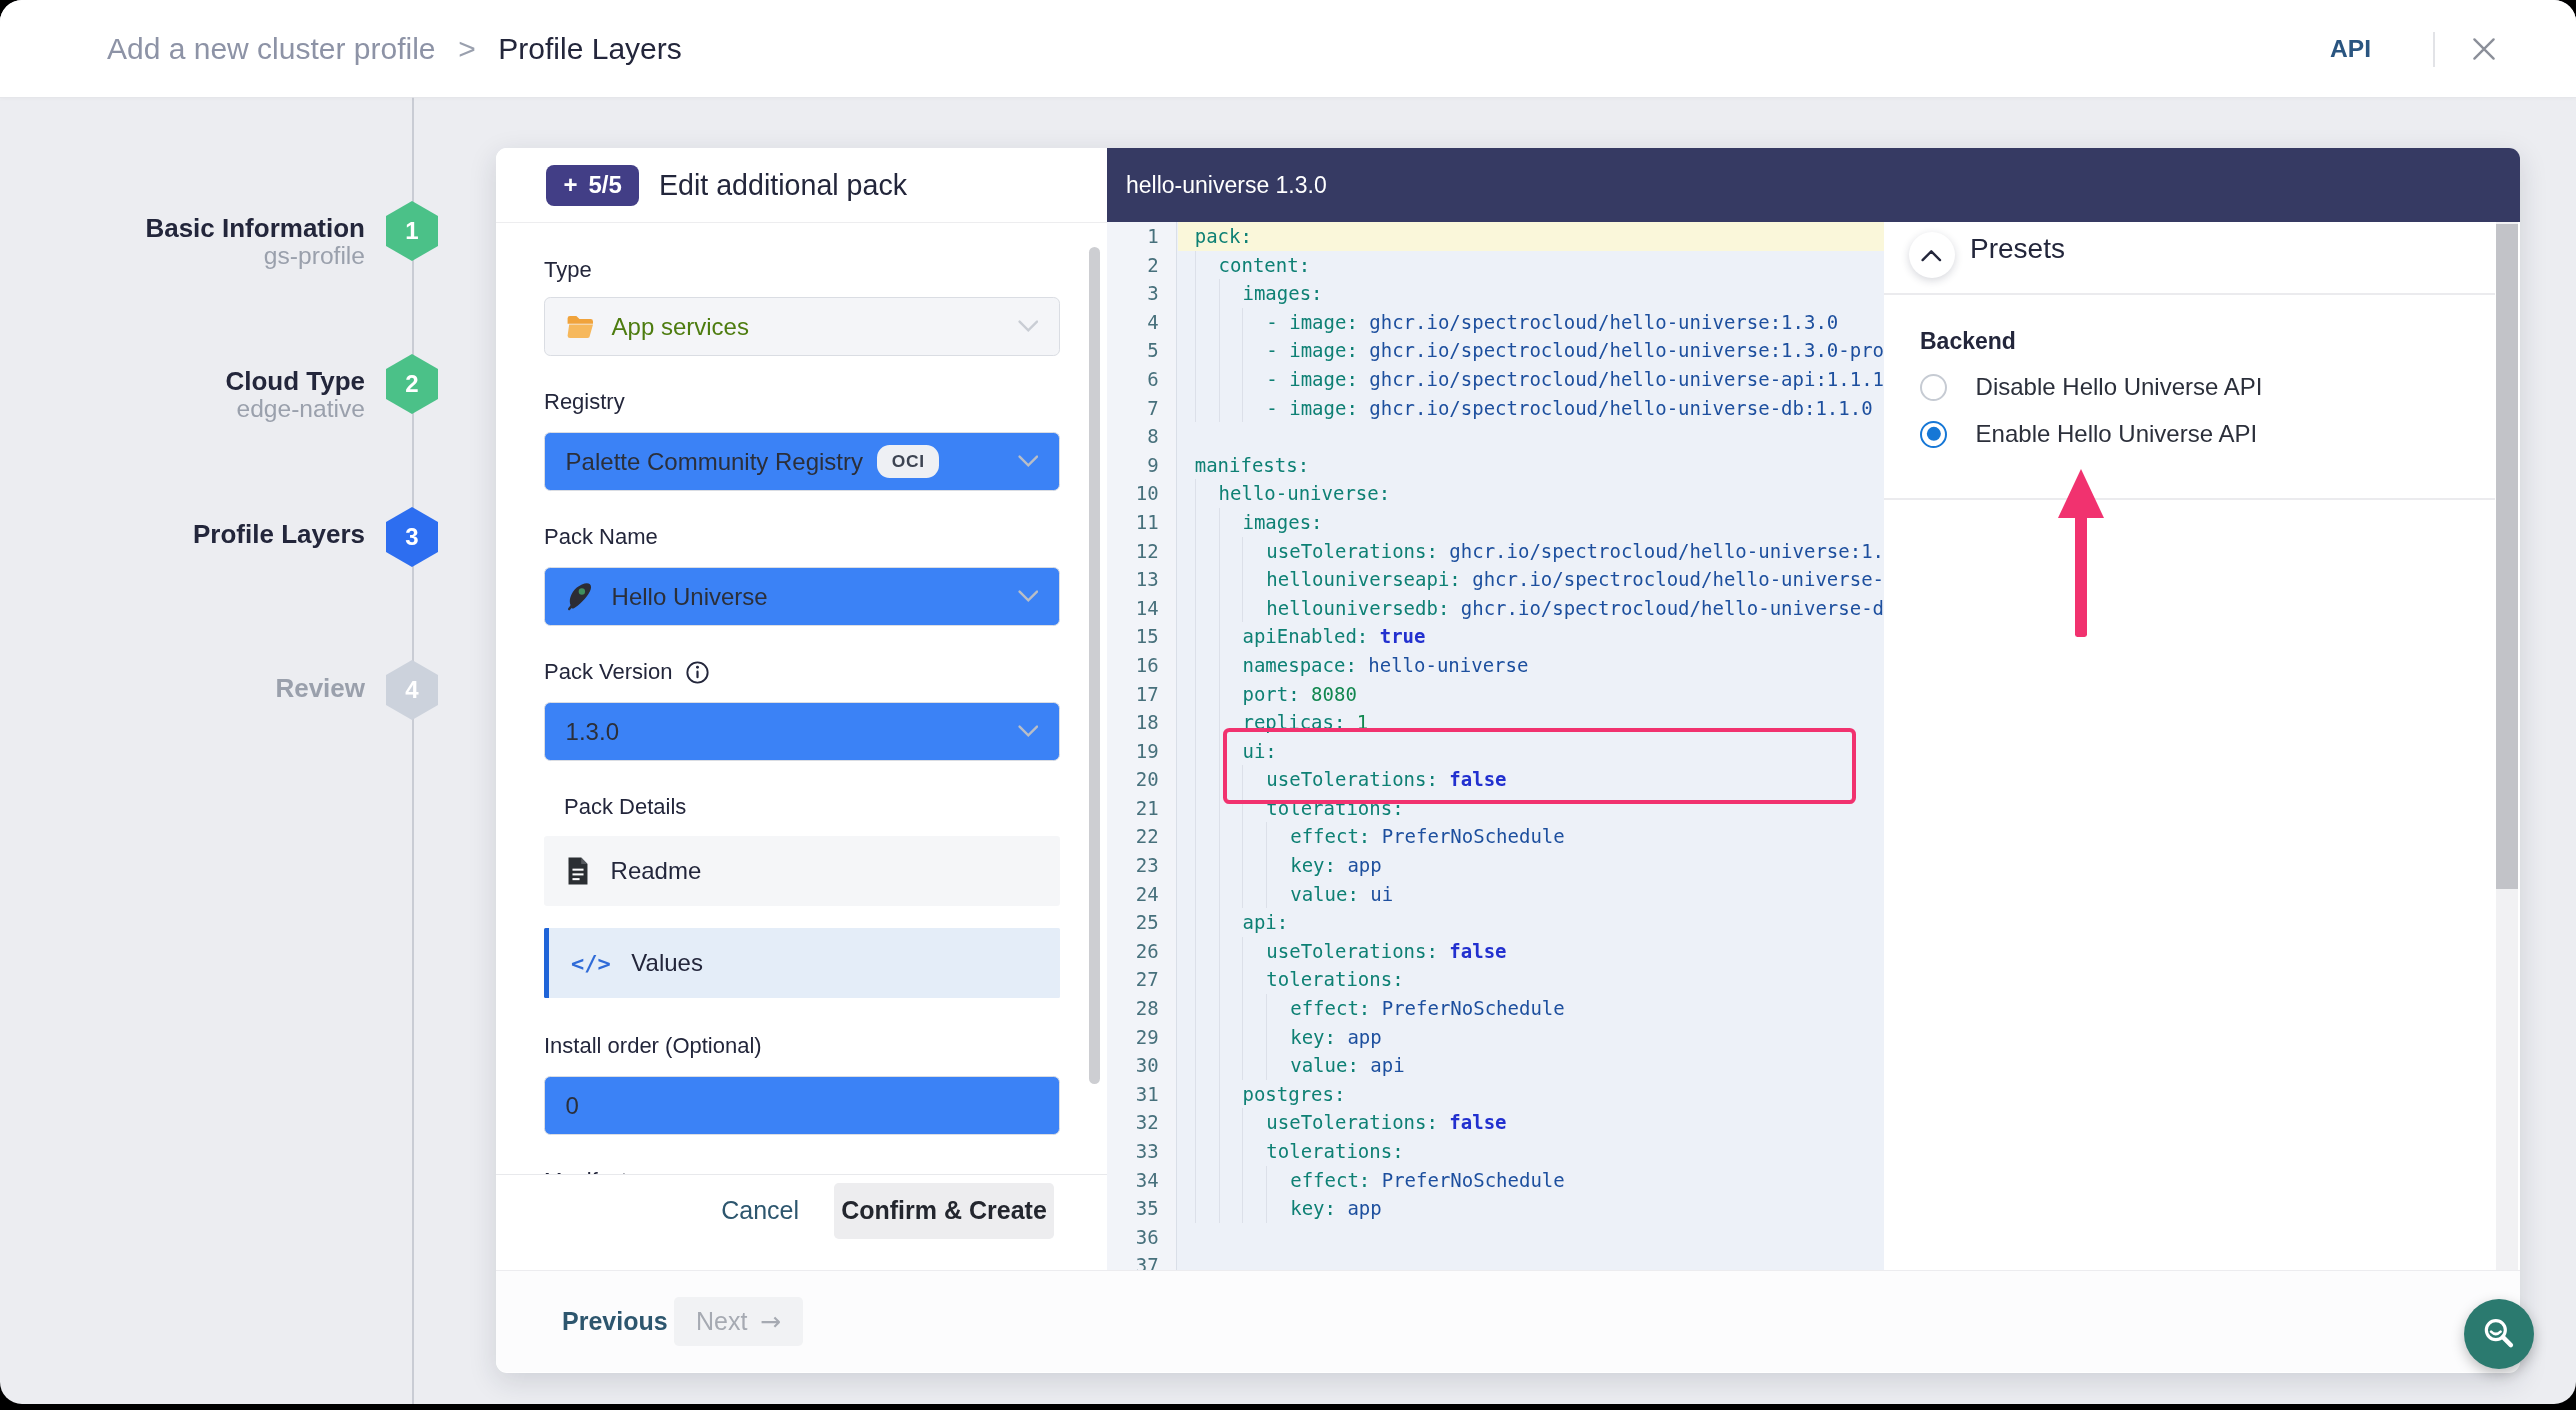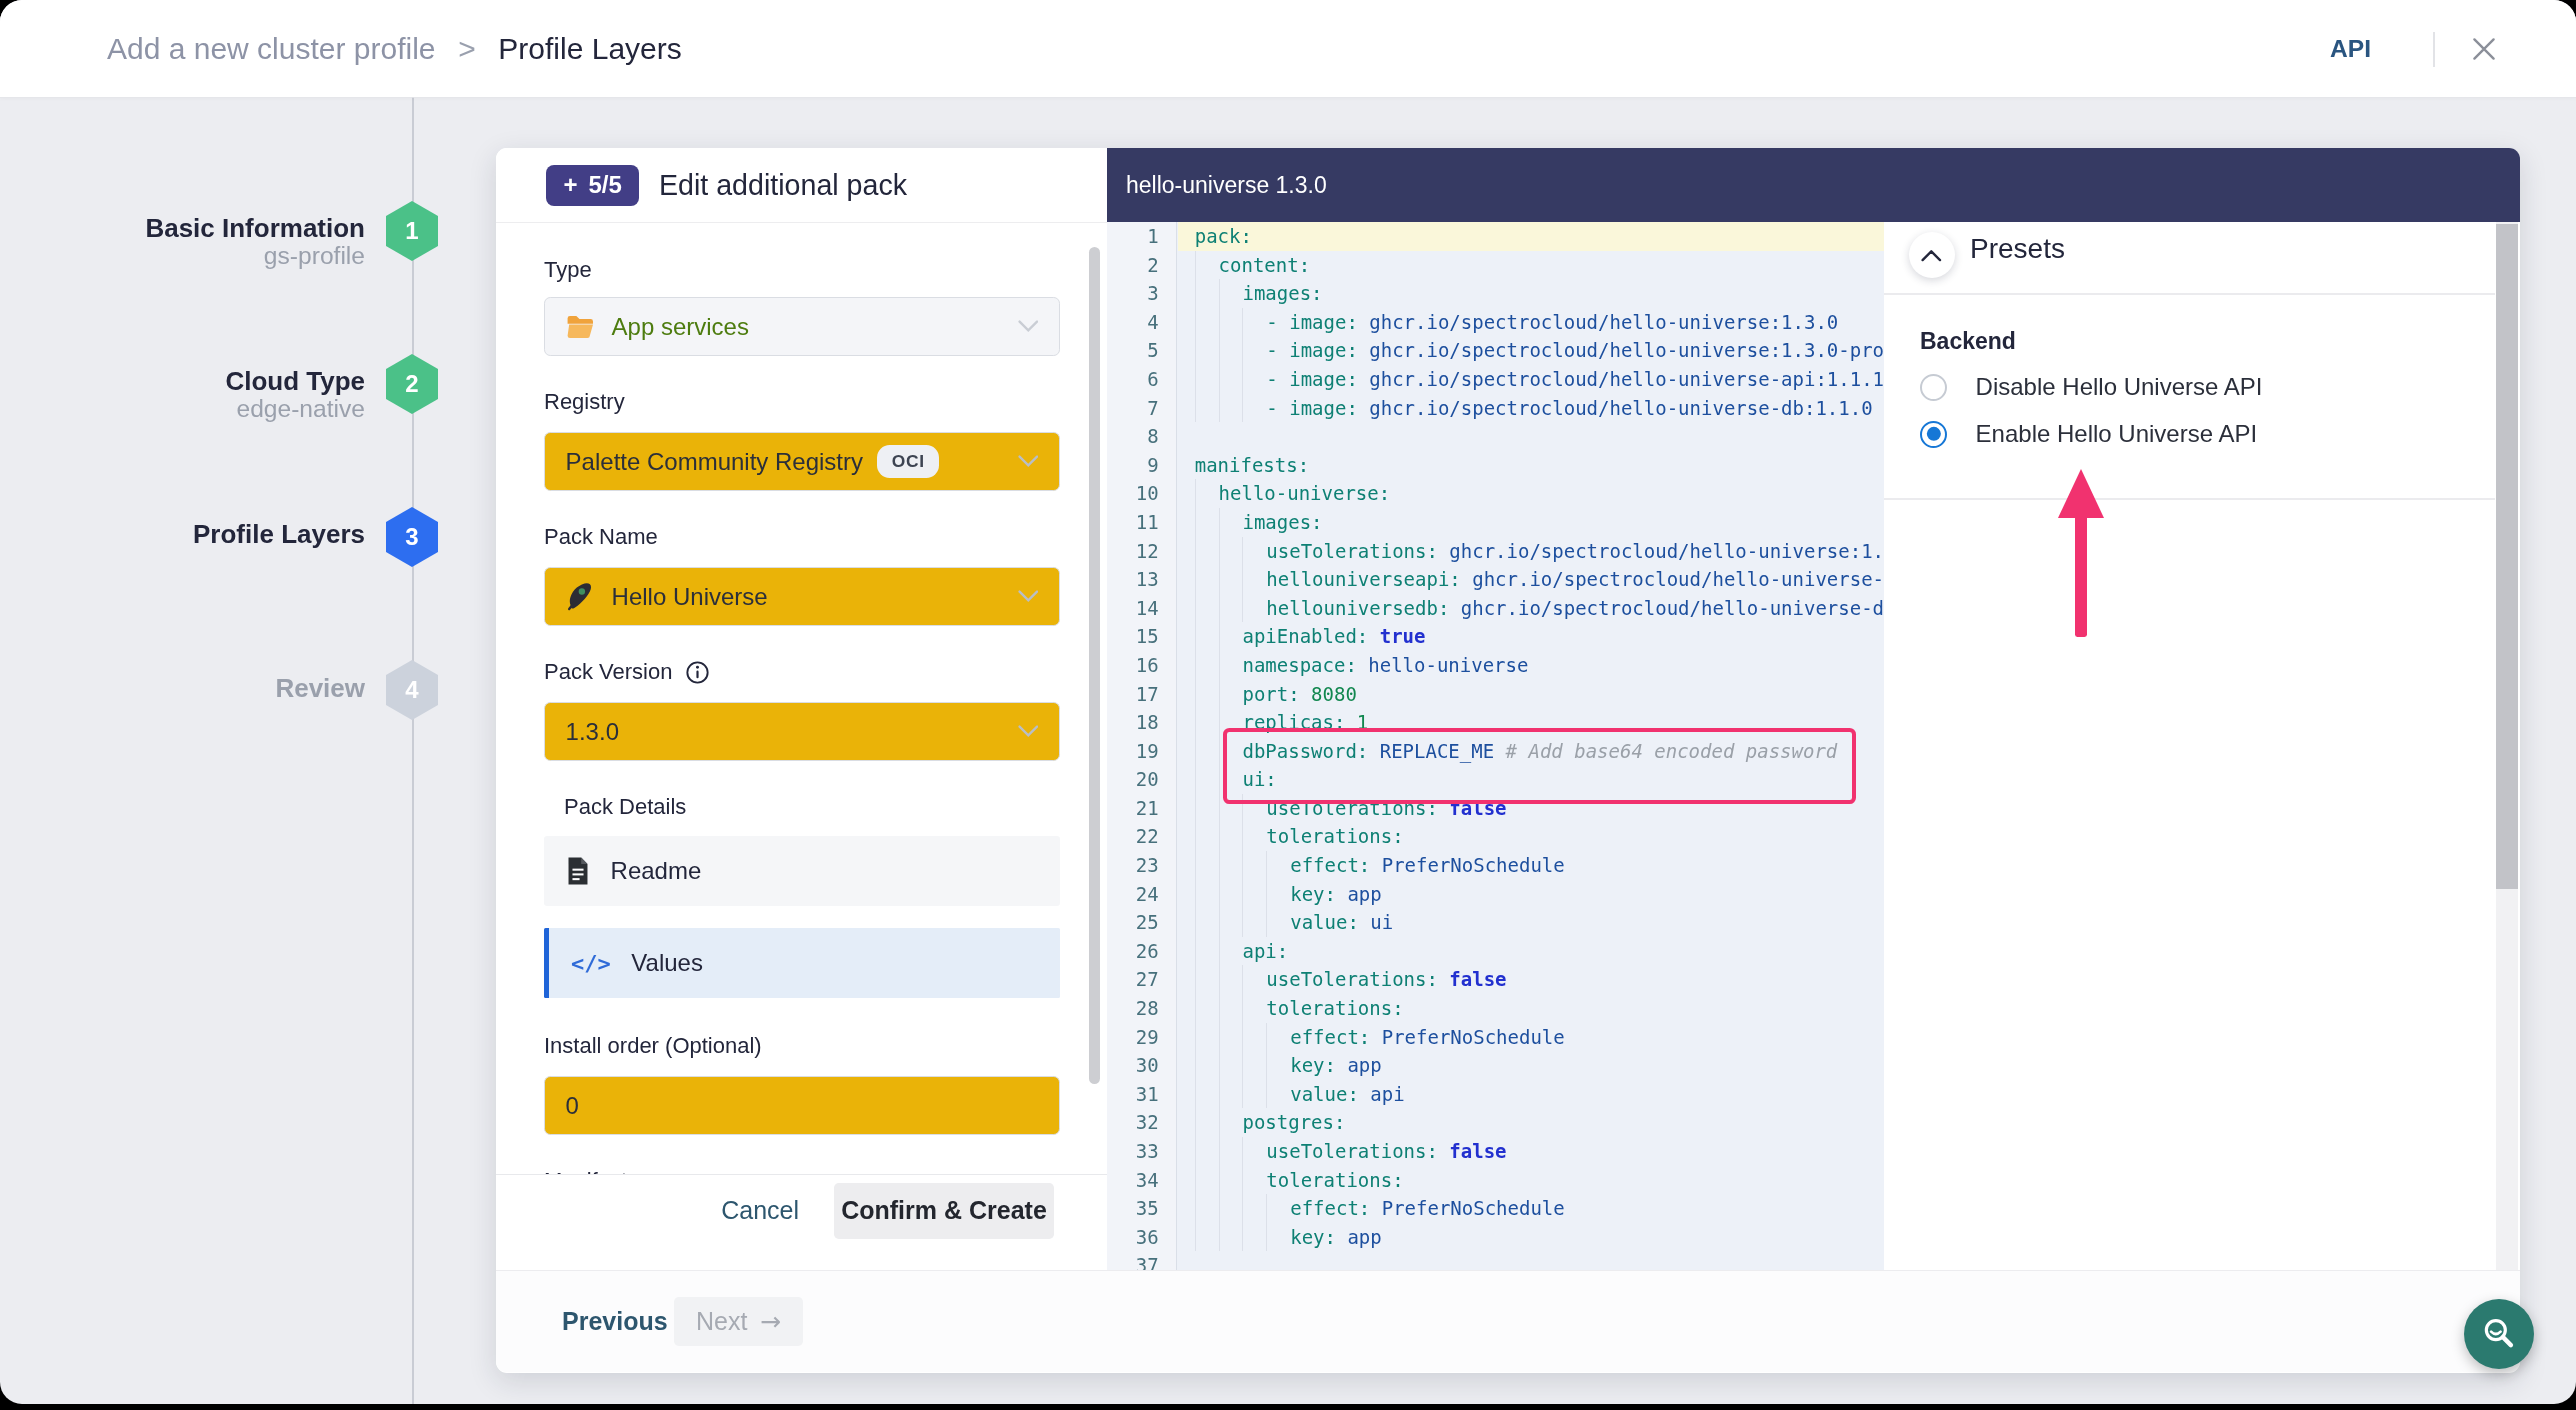--- a/index.html
+++ b/index.html
@@ -38,21 +38,21 @@
 
   
   .form-header{position:absolute;left:0;top:0;width:611px;height:74px;background:#fff;
     border-bottom:1.6px solid #ededef;border-top-left-radius:11px;}
   .pack-badge{position:absolute;left:50px;top:16.7px;height:41px;background:var(--badge);color:#fff;
     border-radius:8px;display:flex;align-items:center;padding:0 17.4px;font-size:24px;font-weight:600;gap:11px;}
   .form-title{position:absolute;left:163px;top:0;height:74px;line-height:74px;font-size:28.6px;
     font-weight:500;color:#23263b;}
   .f-label{position:absolute;left:48px;font-size:22px;font-weight:500;color:#23263b;}
   .field{position:absolute;left:48px;width:516px;height:59px;border:1.6px solid #dadde3;border-radius:6.3px;
-    background:#eab308;box-sizing:border-box;display:flex;align-items:center;padding:0 20.6px;
+    background:#3b82f6;box-sizing:border-box;display:flex;align-items:center;padding:0 20.6px;
     font-size:24px;color:#2b2f3a;cursor:pointer;}
   .field .chev{margin-left:auto;}
   .field.disabled{background:#f4f5f8;color:#4d7c0f;cursor:default;}
   .pill{margin-left:14.3px;background:#eef0f4;border-radius:12.7px;padding:5.6px 14.3px;font-size:17.4px;
     font-weight:600;letter-spacing:0.8px;color:#3d4452;}
   .detail-row{position:absolute;left:48px;width:516px;height:70px;display:flex;align-items:center;
     gap:20.6px;padding-left:22px;box-sizing:border-box;font-size:24px;font-weight:500;color:#23263b;cursor:pointer;}
   .detail-row.readme{background:#f5f6f8;border-radius:3.2px;}
   .detail-row.values{background:#e4edf8;border-left:5.6px solid #1f64d8;border-radius:1.6px;}
   .values-icon{font-family:"DejaVu Sans Mono",monospace;color:#2f6bd8;font-weight:bold;font-size:22px;}
@@ -325,21 +325,20 @@
           <div class="cl"><span class="tk-key">manifests:</span></div>
           <div class="cl"><span class="guide"></span><span class="tk-key">hello-universe:</span></div>
           <div class="cl"><span class="guide"></span><span class="guide"></span><span class="tk-key">images:</span></div>
           <div class="cl"><span class="guide"></span><span class="guide"></span><span class="guide"></span><span class="tk-key">useTolerations:</span><span class="tk-val"> ghcr.io/spectrocloud/hello-universe:1.3.0</span></div>
           <div class="cl"><span class="guide"></span><span class="guide"></span><span class="guide"></span><span class="tk-key">hellouniverseapi:</span><span class="tk-val"> ghcr.io/spectrocloud/hello-universe-api:1.1.1</span></div>
           <div class="cl"><span class="guide"></span><span class="guide"></span><span class="guide"></span><span class="tk-key">hellouniversedb:</span><span class="tk-val"> ghcr.io/spectrocloud/hello-universe-db:1.1.0</span></div>
           <div class="cl"><span class="guide"></span><span class="guide"></span><span class="tk-key">apiEnabled:</span><span class="tk-bool"> true</span></div>
           <div class="cl"><span class="guide"></span><span class="guide"></span><span class="tk-key">namespace:</span><span class="tk-val"> hello-universe</span></div>
           <div class="cl"><span class="guide"></span><span class="guide"></span><span class="tk-key">port:</span><span class="tk-num"> 8080</span></div>
           <div class="cl"><span class="guide"></span><span class="guide"></span><span class="tk-key">replicas:</span><span class="tk-num"> 1</span></div>
-          <div class="cl"><span class="guide"></span><span class="guide"></span><span class="tk-key">dbPassword:</span><span class="tk-val"> REPLACE_ME </span><span class="tk-com"># Add base64 encoded password</span></div>
           <div class="cl"><span class="guide"></span><span class="guide"></span><span class="tk-key">ui:</span></div>
           <div class="cl"><span class="guide"></span><span class="guide"></span><span class="guide"></span><span class="tk-key">useTolerations:</span><span class="tk-bool"> false</span></div>
           <div class="cl"><span class="guide"></span><span class="guide"></span><span class="guide"></span><span class="tk-key">tolerations:</span></div>
           <div class="cl"><span class="guide"></span><span class="guide"></span><span class="guide"></span><span class="guide"></span><span class="tk-key">effect:</span><span class="tk-val"> PreferNoSchedule</span></div>
           <div class="cl"><span class="guide"></span><span class="guide"></span><span class="guide"></span><span class="guide"></span><span class="tk-key">key:</span><span class="tk-val"> app</span></div>
           <div class="cl"><span class="guide"></span><span class="guide"></span><span class="guide"></span><span class="guide"></span><span class="tk-key">value:</span><span class="tk-val"> ui</span></div>
           <div class="cl"><span class="guide"></span><span class="guide"></span><span class="tk-key">api:</span></div>
           <div class="cl"><span class="guide"></span><span class="guide"></span><span class="guide"></span><span class="tk-key">useTolerations:</span><span class="tk-bool"> false</span></div>
           <div class="cl"><span class="guide"></span><span class="guide"></span><span class="guide"></span><span class="tk-key">tolerations:</span></div>
           <div class="cl"><span class="guide"></span><span class="guide"></span><span class="guide"></span><span class="guide"></span><span class="tk-key">effect:</span><span class="tk-val"> PreferNoSchedule</span></div>

